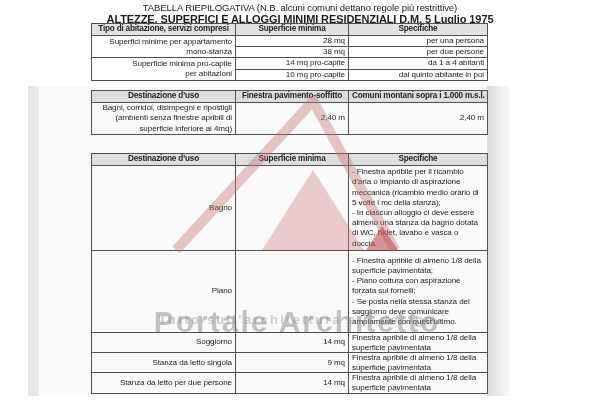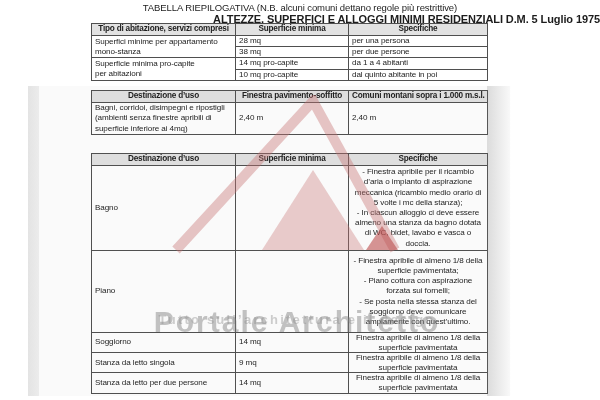--- a/index.html
+++ b/index.html
@@ -1,28 +1,28 @@
 <!DOCTYPE html>
 <html><head>
 <meta charset="utf-8">
 <style>
   html,body{margin:0;padding:0;}
   body{width:600px;height:400px;background:#ffffff;font-family:"Liberation Sans",sans-serif;color:#1c1c1c;position:relative;overflow:hidden;}
   .page{position:absolute;inset:0;background:#fff;}
 
   .title-note{position:absolute;top:2px;left:0;width:600px;text-align:center;font-size:9.5px;letter-spacing:-0.1px;}
-  .title-main{position:absolute;top:13px;left:0;width:600px;text-align:right;font-size:11px;font-weight:bold;letter-spacing:-0.1px;}
+  .title-main{position:absolute;top:13px;left:0;width:600px;text-align:center;font-size:11px;font-weight:bold;letter-spacing:-0.1px;}
 
   table{position:absolute;left:91px;width:396px;border-collapse:collapse;table-layout:fixed;z-index:1;background:transparent;}
   #t1{top:23px}#t2{top:90px}#t3{top:153px}
   col.c1{width:144px}col.c2{width:113px}col.c3{width:139px}
   th,td{border:1px solid #4f4f4f;padding:0 3px;font-size:8.1px;line-height:10.2px;letter-spacing:-0.1px;vertical-align:middle;}
   th{background:#e2e2e2;font-weight:bold;text-align:center;font-size:8.2px;letter-spacing:-0.2px;white-space:nowrap;overflow:hidden;}
-  td.center{text-align:left;}
-  td.left{text-align:center;}
+  td.center{text-align:right;}
+  td.left{text-align:left;}
   td.pre{white-space:pre-line;}
   tr.hh{height:12px}
   tr.r11{height:11px}
   tr.r32{height:32px}
   tr.r85{height:85px}
   tr.r82{height:82px}
   tr.r20{height:20px}
   tr.r19{height:19px}
   td.small2{line-height:9.6px;}
 

